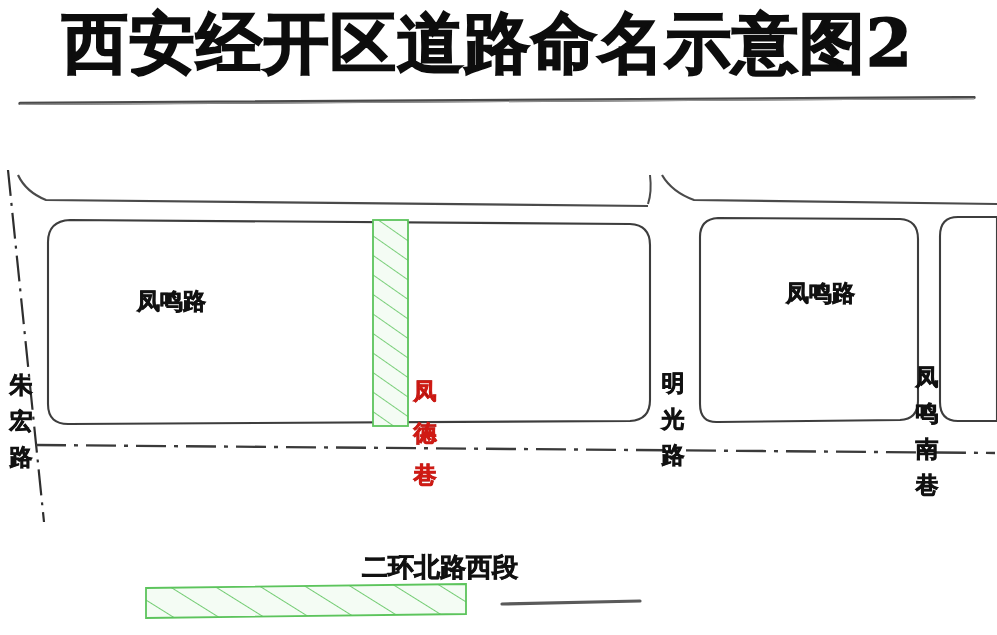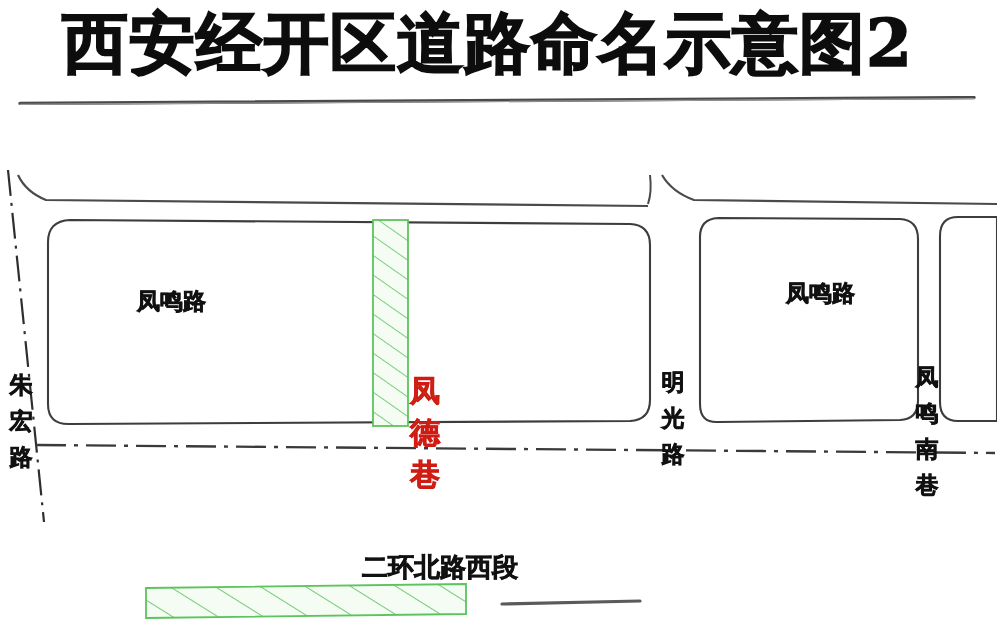--- a/index.html
+++ b/index.html
@@ -40,29 +40,29 @@
     color:#111111;
     white-space:nowrap;
     -webkit-text-stroke:0.7px #111111;
   }
   .lbl-h{font-size:23px;line-height:25px;}
   .lbl-v{font-size:23px;line-height:36px;width:26px;white-space:normal;text-align:center;}
 
   .lbl-fengming-1{left:137px;top:176px;}
   .lbl-fengming-2{left:786px;top:168px;}
   .lbl-zhuhong{left:8px;top:255px;}
-  .lbl-mingguang{left:660px;top:253px;font-family:Liberation Serif, serif;}
+  .lbl-mingguang{left:660px;top:253px;}
   .lbl-fengmingnan{left:914px;top:247px;}
   .lbl-erhuan{left:362px;top:443px;font-size:26px;}
 
   .lbl-fengde{
     position:absolute;left:410px;top:258px;width:30px;
     font-family:"DejaVu Serif","Liberation Serif",serif;
-    font-weight:bold;font-size:30px;line-height:42px;
-    color:#c2410c;text-align:center;
+    font-weight:bold;font-size:23px;line-height:42px;
+    color:#000000;text-align:center;
     -webkit-text-stroke:0.8px #d01a14;
   }
 
   
   .legend{position:absolute;left:0;top:566px;width:997px;height:69px;}
   .legend svg{display:block;}
 </style>
 </head>
 <body>
 

